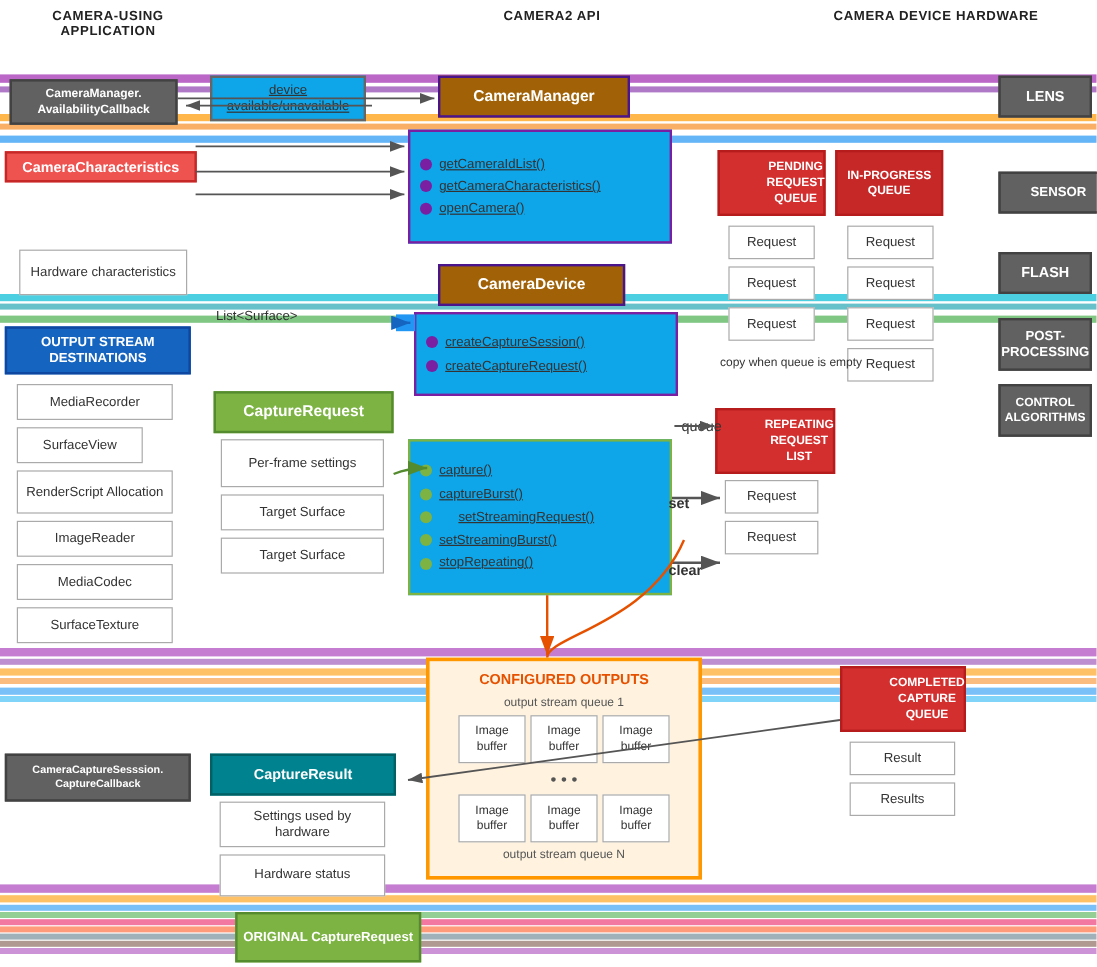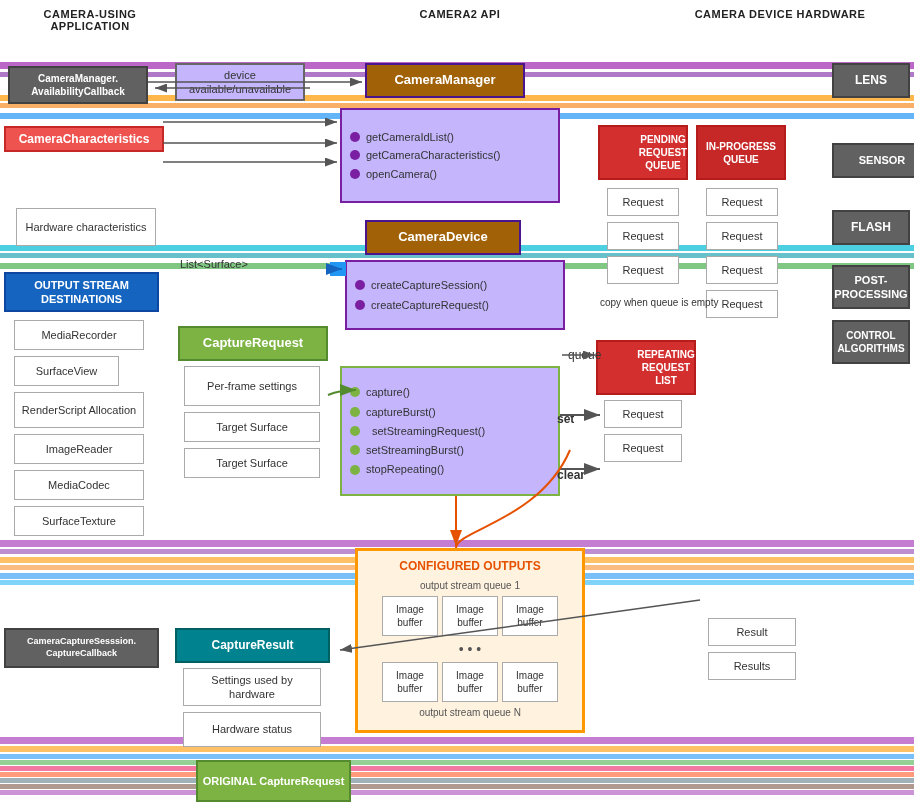--- a/index.html
+++ b/index.html
@@ -75,23 +75,24 @@
       color: #fff;
       font-weight: bold;
     }
     .box-gray {
       background: #616161;
       border: 2px solid #424242;
       color: #fff;
       font-weight: bold;
     }
     .box-white {
-      background: #c4b5fd;
+      background: #0ea5e9;
       border: 1px solid #999;
       color: #333;
+      text-decoration: underline;
     }
 
     
     .arrows-svg {
       position: absolute;
       top: 0; left: 0;
       width: 914px;
       height: 806px;
       z-index: 5;
       pointer-events: none;
@@ -335,21 +336,21 @@
 
   <div class="box box-white" style="left: 340px; top: 366px; width: 220px; height: 130px; flex-direction: column; align-items: flex-start; padding: 8px; gap: 5px; border: 2px solid #7cb342;">
     <div style="display: flex; align-items: center; gap: 6px;">
       <div style="width: 10px; height: 10px; border-radius: 50%; background: #7cb342;"></div>
       <span>capture()</span>
     </div>
     <div style="display: flex; align-items: center; gap: 6px;">
       <div style="width: 10px; height: 10px; border-radius: 50%; background: #7cb342;"></div>
       <span>captureBurst()</span>
     </div>
-    <div style="display: flex; align-items: center; gap: 12px;">
+    <div style="display: flex; align-items: center; gap: 22px;">
       <div style="width: 10px; height: 10px; border-radius: 50%; background: #7cb342;"></div>
       <span>setStreamingRequest()</span>
     </div>
     <div style="display: flex; align-items: center; gap: 6px;">
       <div style="width: 10px; height: 10px; border-radius: 50%; background: #7cb342;"></div>
       <span>setStreamingBurst()</span>
     </div>
     <div style="display: flex; align-items: center; gap: 6px;">
       <div style="width: 10px; height: 10px; border-radius: 50%; background: #7cb342;"></div>
       <span>stopRepeating()</span>
@@ -402,20 +403,25 @@
 buffer</span>
       </div>
       <div class="inner-box" style="position: relative; width: 56px; height: 40px; font-size: 10px;">
         <span>Image
 buffer</span>
       </div>
     </div>
     <div style="font-size: 10px; color: #555; text-align: center;">output stream queue N</div>
   </div>
 
+  <div class="box box-red" style="left: 700px; top: 555px; width: 105px; height: 55px; font-size: 10px;">
+    <span>COMPLETED
+CAPTURE
+QUEUE</span>
+  </div>
   <div class="inner-box" style="left: 708px; top: 618px; width: 88px; height: 28px;">
     <span>Result</span>
   </div>
   <div class="inner-box" style="left: 708px; top: 652px; width: 88px; height: 28px;">
     <span>Results</span>
   </div>
 
   <div class="box box-gray" style="left: 4px; top: 628px; width: 155px; height: 40px; font-size: 9px;">
     <span>CameraCaptureSesssion.
 CaptureCallback</span>

